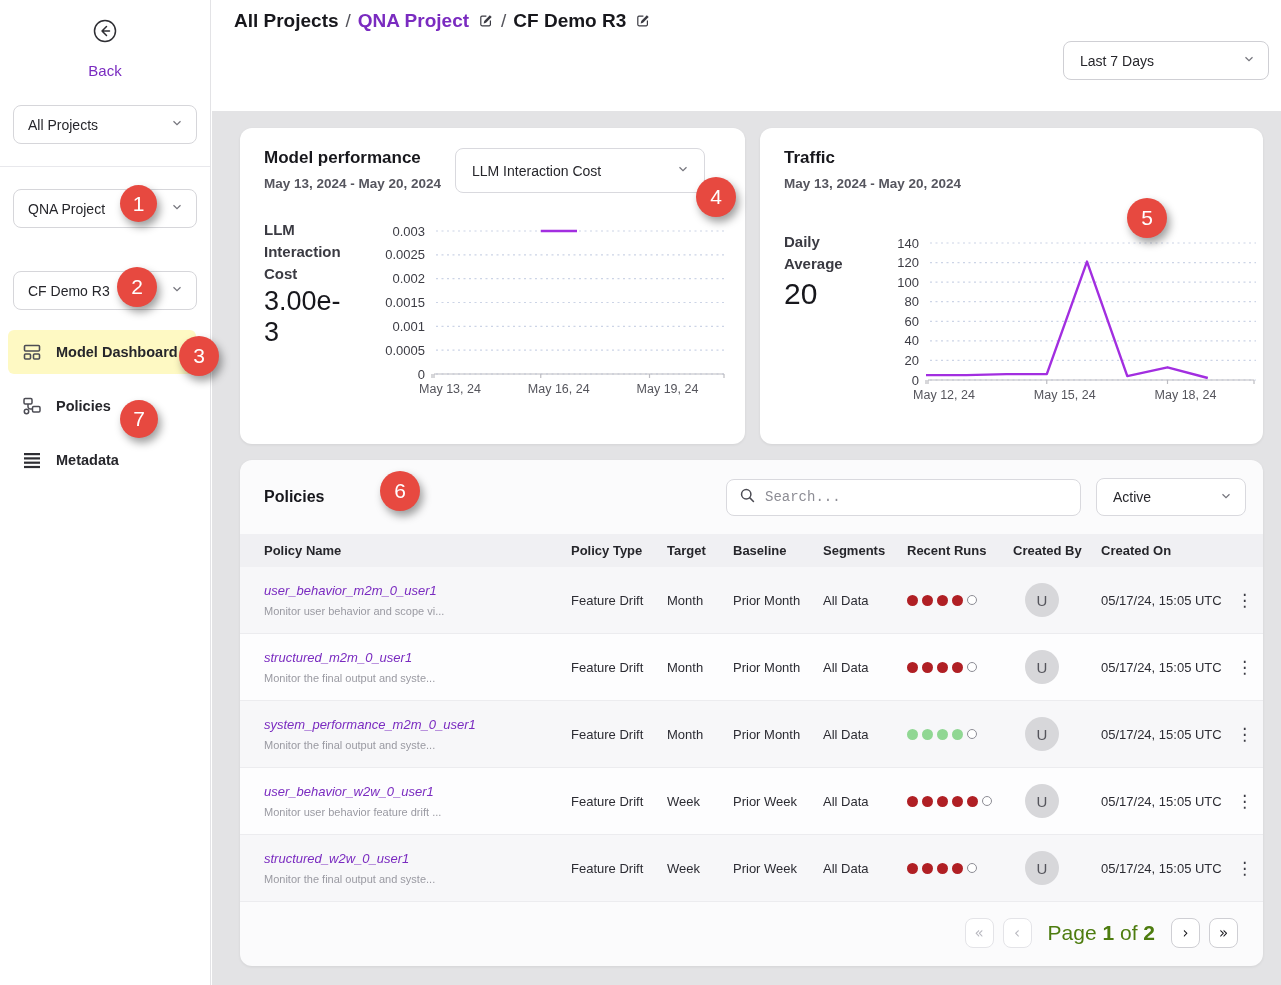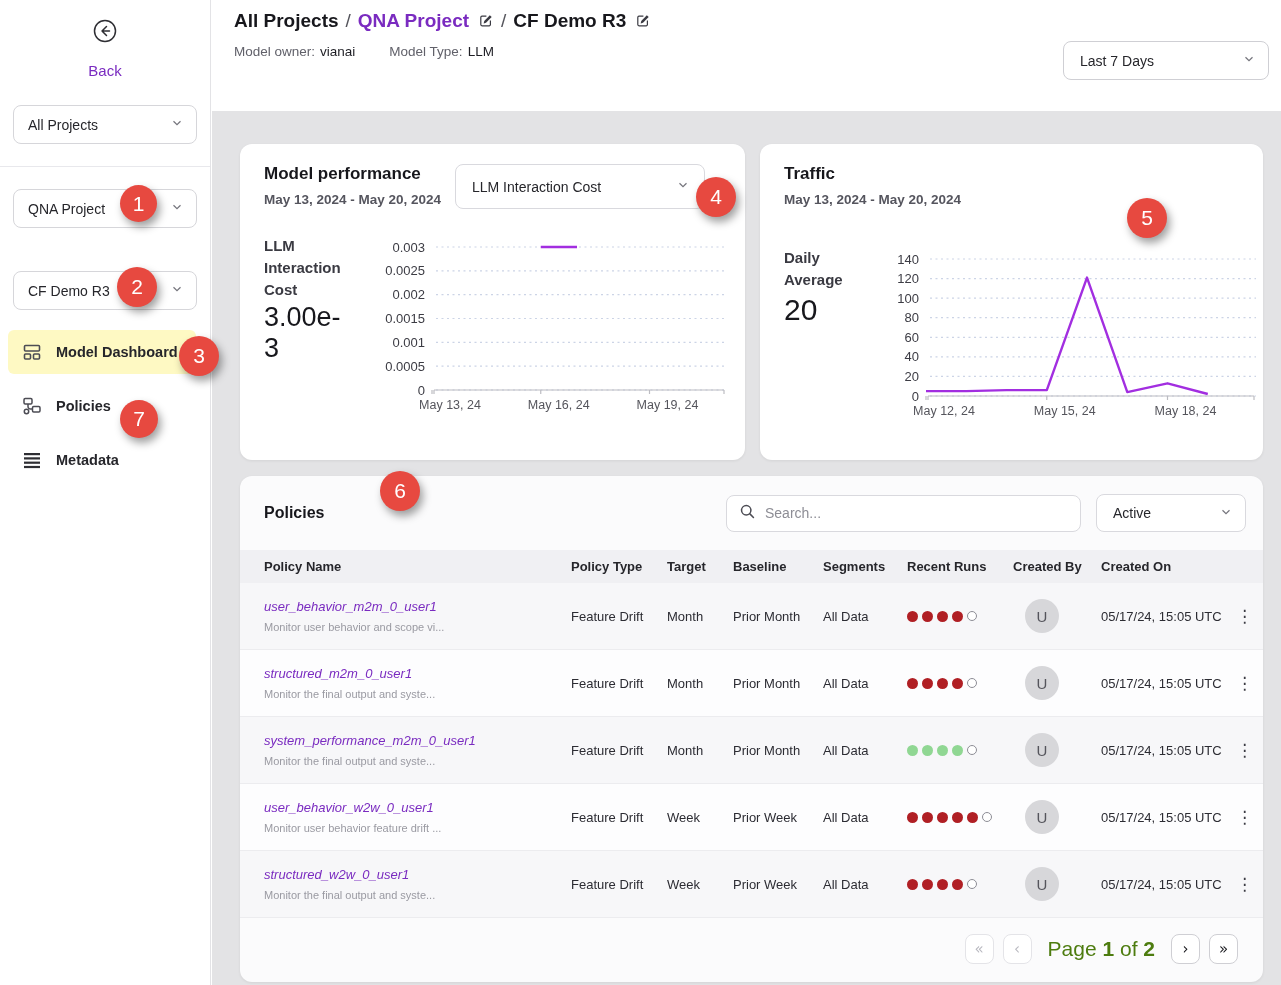--- a/index.html
+++ b/index.html
@@ -32,42 +32,42 @@
   .stats-row { display:flex; gap:34px; font-size:13.5px; margin-top:12px; }
   .stats-row + .stats-row { margin-top:9px; }
   .stat-label { color:#61616a; }
   .stat-value { color:#1e1e24; margin-left:5px; }
   .stat-risk .stat-label, .stat-risk .stat-value { color:#a2364a; }
   .range-select { position:absolute; right:12px; top:41px; width:206px; height:39px; border:1px solid #cfcfd4; border-radius:8px; background:#fff; display:flex; align-items:center; justify-content:space-between; padding:0 12px 0 16px; font-size:14px; color:#26262b; cursor:pointer; }
 
   
   .content-body { background:#e3e3e5; height:874px; padding:17px 18px 0 28px; }
   .cards-row { display:flex; gap:15px; }
-  .card { background:#fff; border-radius:12px; box-shadow:0 1px 3px rgba(0,0,0,.07);margin-top:16px; }
+  .card { background:#fff; border-radius:12px; box-shadow:0 1px 3px rgba(0,0,0,.07); }
   .perf-card { width:505px; height:316px; padding:20px 0 0 24px; }
   .traffic-card { width:503px; height:316px; padding:20px 0 0 24px; }
   .card-title { font-size:17px; font-weight:700; color:#17171c; }
   .card-date { font-size:13.5px; font-weight:700; color:#55555e; margin-top:8px; }
   .perf-head { display:flex; align-items:flex-start; }
   .metric-select { margin-left:auto; margin-right:40px; width:250px; height:45px; border:1px solid #d9d9de; border-radius:8px; background:#fff; display:flex; align-items:center; justify-content:space-between; padding:0 14px 0 16px; font-size:14px; color:#26262b; cursor:pointer; }
   .chart-row { display:flex; margin-top:26px; }
   .metric-block { width:96px; flex:0 0 96px; }
   .metric-name { font-size:15px; font-weight:700; color:#3a3a42; line-height:1.45; }
   .metric-big { font-size:27px; color:#17171c; line-height:1.15; margin-top:2px; }
   .traffic-chart-row { display:flex; margin-top:40px; }
   .chart-svg { display:block; }
   .svg-tick { font-size:13px; fill:#3c3c44; }
   .svg-xtick { font-size:12.5px; fill:#55555c; }
 
   
   .policies-card { margin-top:16px; width:1023px; min-height:503px; background:#fbfbfc; border-radius:12px; overflow:hidden; box-shadow:0 1px 3px rgba(0,0,0,.07); }
   .pol-head { display:flex; align-items:center; padding:18px 17px 18px 24px; }
   .pol-title { font-size:16px; font-weight:700; color:#17171c; }
   .search-box { margin-left:auto; width:355px; height:37px; border:1px solid #d9d9de; border-radius:8px; background:#fff; display:flex; align-items:center; padding:0 12px; gap:9px; }
-  .search-box input { border:none; outline:none; flex:1; font-size:14px; color:#333; font-family:Liberation Sans, sans-serif; background:transparent; }
+  .search-box input { border:none; outline:none; flex:1; font-size:14px; color:#333; font-family:Liberation Mono, monospace; background:transparent; }
   .search-box input::placeholder { color:#8d8d95; }
   .status-select { margin-left:15px; width:150px; height:38px; border:1px solid #d9d9de; border-radius:8px; background:#fff; display:flex; align-items:center; justify-content:space-between; padding:0 12px 0 16px; font-size:14px; color:#26262b; cursor:pointer; }
 
   .tgrid { display:grid; grid-template-columns:316px 96px 66px 90px 84px 106px 88px 140px 37px; align-items:center; }
   .thead { background:#f0f0f3; height:33px; font-size:13px; font-weight:700; color:#26262b; }
   .thead .hcell { padding-left:15px; white-space:nowrap; }
   .thead .hcell:first-child { padding-left:24px; }
   .trow { height:67px; border-bottom:1px solid #ececef; }
   .trow.odd { background:#f7f7f9; }
   .trow.even { background:#fdfdfe; }
@@ -188,24 +188,20 @@
       <span class="crumb-sep">/</span>
       <span>CF Demo R3</span>
       <span class="edit-ic">
         <svg width="16" height="16" viewBox="0 0 20 20">
             <path d="M10.5 4 H5 a1.5 1.5 0 0 0 -1.5 1.5 v9 a1.5 1.5 0 0 0 1.5 1.5 h9 a1.5 1.5 0 0 0 1.5 -1.5 V9.5" fill="none" stroke="#3a3a42" stroke-width="1.5"></path>
             <path d="M14.8 2.8 l2.3 2.3 L10 12.2 l-3 0.8 0.8 -3 z" fill="#3a3a42"></path>
           </svg>
       </span>
     </div>
 
-    <div class="stats-row">
-      <span><span class="stat-label">Model owner:</span><span class="stat-value">vianai</span></span>
-      <span><span class="stat-label">Model Type:</span><span class="stat-value">LLM</span></span>
-    </div>
 
     <div class="range-select">
       <span>Last 7 Days</span>
       <span><svg width="14" height="14" viewBox="0 0 20 20">
             <polyline points="5,7.5 10,12.5 15,7.5" fill="none" stroke="#74747c" stroke-width="1.7"></polyline>
           </svg></span>
     </div>
   </div>
 
   <div class="content-body">

